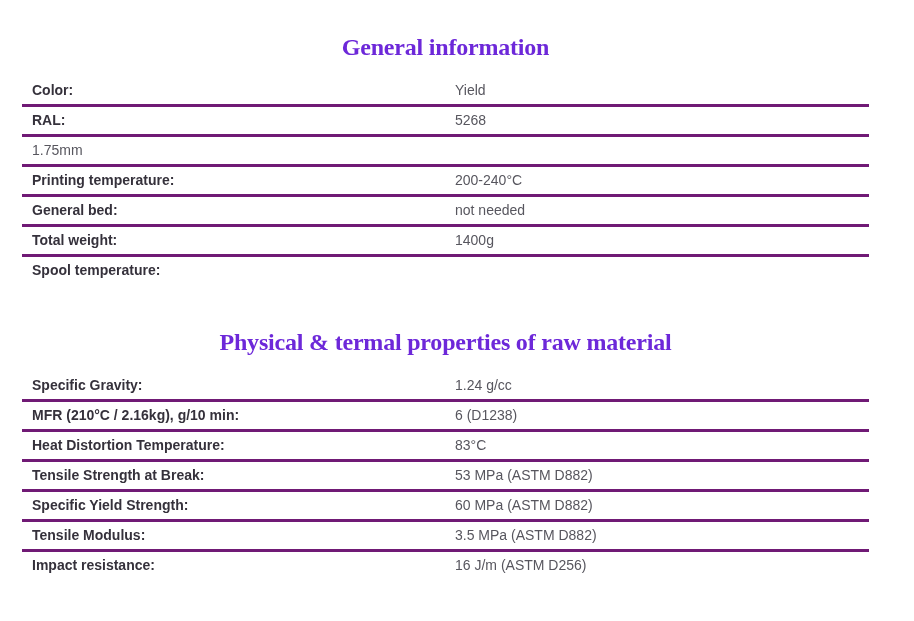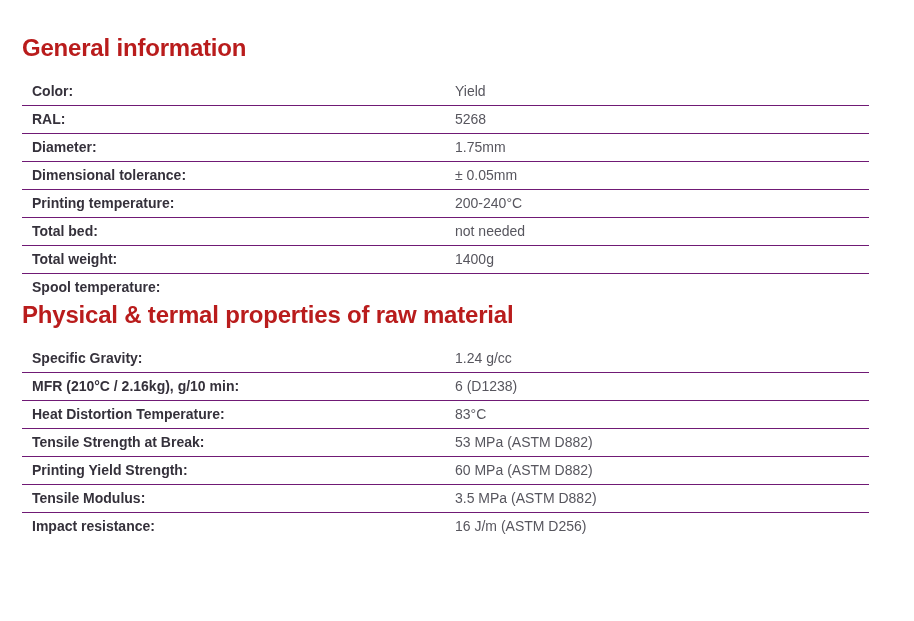--- a/index.html
+++ b/index.html
@@ -7,40 +7,41 @@
   body {
     width: 914px;
     height: 621px;
     overflow: hidden;
     font-family: "Liberation Sans", sans-serif;
   }
   .page {
     padding: 34px 45px 0 22px;
   }
   .section-title {
-    text-align: left;
+    text-align: center;
     font-size: 24px;
     font-weight: 700;
     letter-spacing: -0.2px;
-    color: #b91c1c;
-    font-family: Liberation Sans, sans-serif;
+    color: #6d28d9;
+    font-family: Liberation Serif, serif;
     margin-bottom: 16px;
   }
   .section + .section .section-title {
+    margin-top: 45px;
   }
   .spec-table {
     width: 100%;
   }
   .spec-row {
     display: flex;
     align-items: flex-start;
     padding: 5px 0 5px 10px;
   }
   .spec-row + .spec-row {
-    border-top: 1px solid #701a75;
+    border-top: 3px solid #701a75;
   }
   .spec-label {
     flex: 0 0 423px;
     font-size: 14px;
     font-weight: 700;
     line-height: 17px;
     color: #35313b;
   }
   .spec-value {
     flex: 1 1 auto;
@@ -62,36 +63,31 @@
     <div class="spec-label">Color:</div>
     <div class="spec-value">Yield</div>
   </div>
 
   <div class="spec-row">
     <div class="spec-label">RAL:</div>
     <div class="spec-value">5268</div>
   </div>
 
   <div class="spec-row">
-    <div class="spec-label">Diameter:</div>
     <div class="spec-value">1.75mm</div>
   </div>
 
-  <div class="spec-row">
-    <div class="spec-label">Dimensional tolerance:</div>
-    <div class="spec-value">± 0.05mm</div>
-  </div>
 
   <div class="spec-row">
     <div class="spec-label">Printing temperature:</div>
     <div class="spec-value">200-240°C</div>
   </div>
 
   <div class="spec-row">
-    <div class="spec-label">Total bed:</div>
+    <div class="spec-label">General bed:</div>
     <div class="spec-value">not needed</div>
   </div>
 
   <div class="spec-row">
     <div class="spec-label">Total weight:</div>
     <div class="spec-value">1400g</div>
   </div>
 
   <div class="spec-row">
     <div class="spec-label">Spool temperature:</div>
@@ -116,21 +112,21 @@
     <div class="spec-label">Heat Distortion Temperature:</div>
     <div class="spec-value">83°C</div>
   </div>
 
   <div class="spec-row">
     <div class="spec-label">Tensile Strength at Break:</div>
     <div class="spec-value">53 MPa (ASTM D882)</div>
   </div>
 
   <div class="spec-row">
-    <div class="spec-label">Printing Yield Strength:</div>
+    <div class="spec-label">Specific Yield Strength:</div>
     <div class="spec-value">60 MPa (ASTM D882)</div>
   </div>
 
   <div class="spec-row">
     <div class="spec-label">Tensile Modulus:</div>
     <div class="spec-value">3.5 MPa (ASTM D882)</div>
   </div>
 
   <div class="spec-row">
     <div class="spec-label">Impact resistance:</div>

